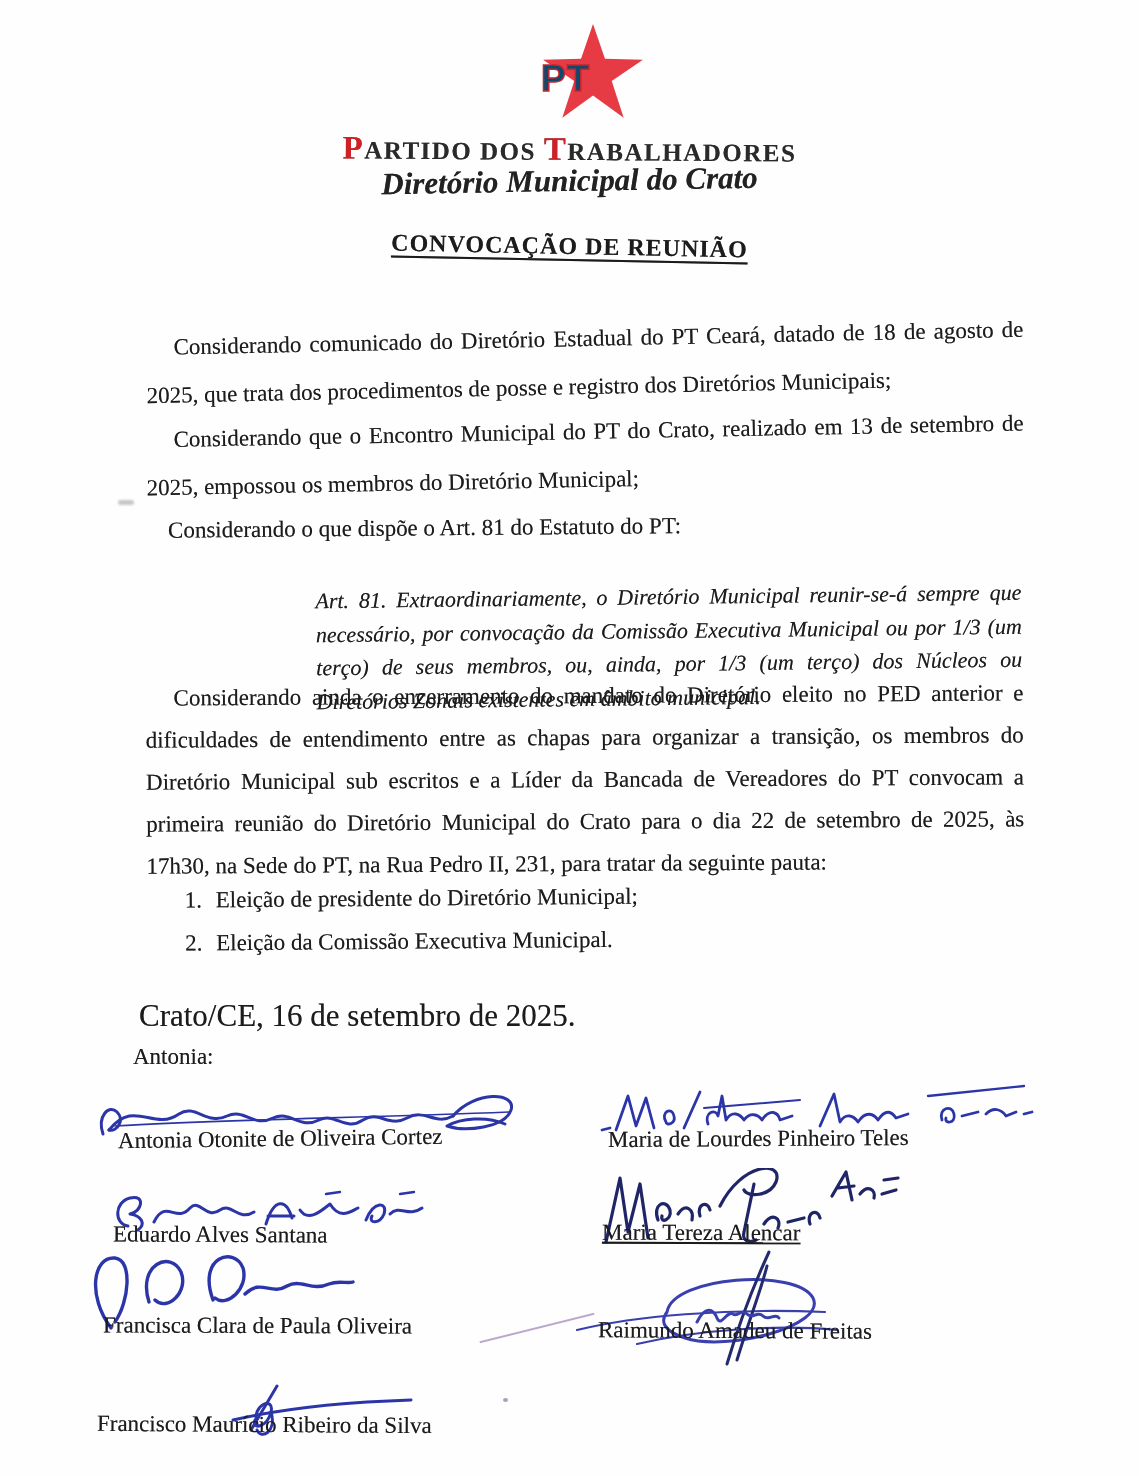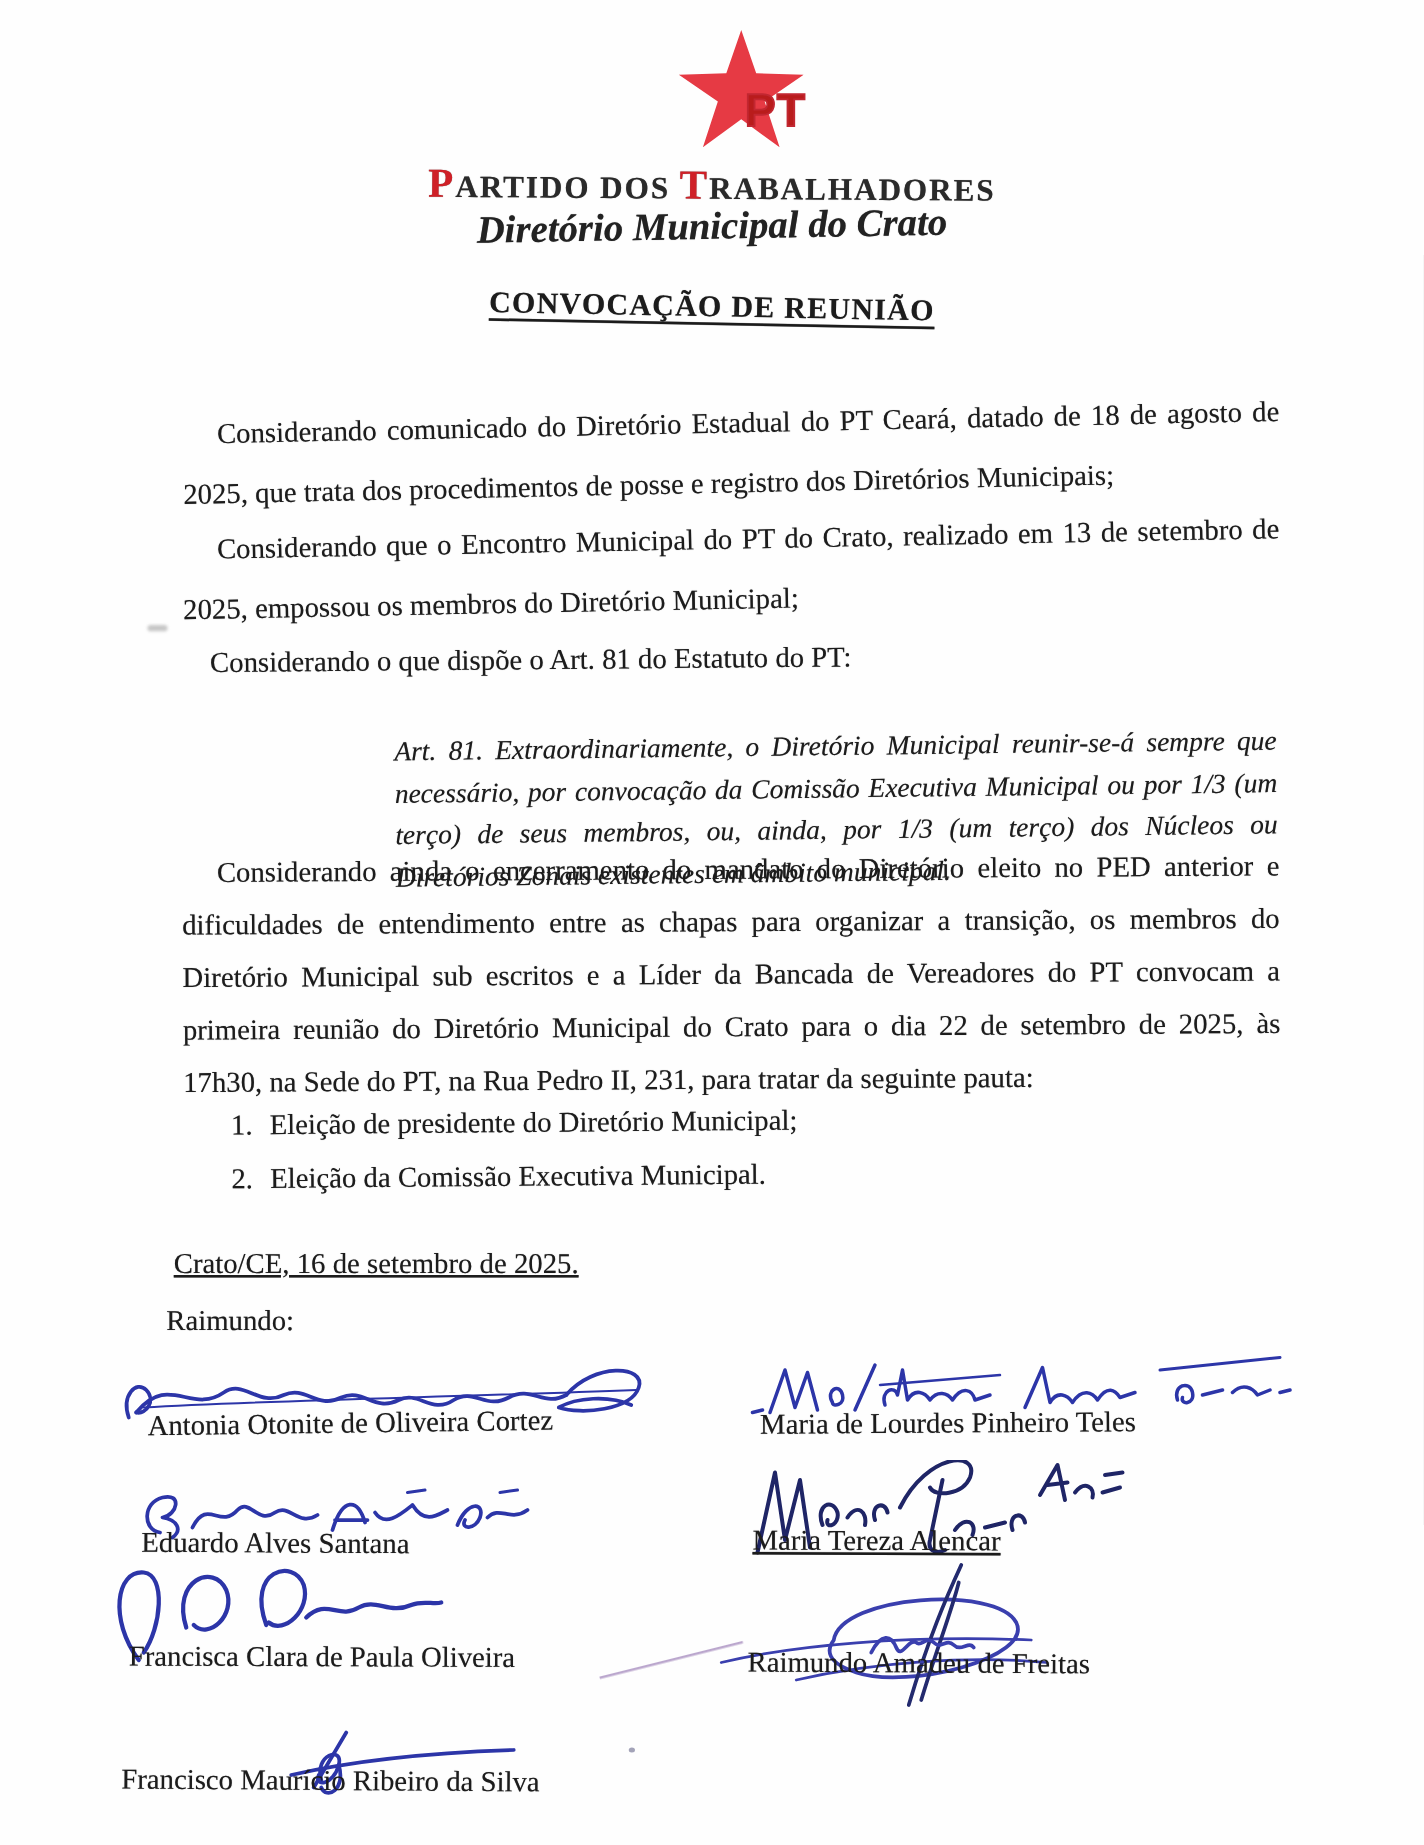--- a/index.html
+++ b/index.html
@@ -15,23 +15,23 @@
   .txt{ text-shadow:0 0 .6px rgba(20,20,20,.55); }
 
   
   .star{
     position:absolute; left:541px; top:24px; width:104px; height:102px;
     background:#e63a44;
     clip-path:polygon(50% 0%,61.5% 34%,98% 35%,68% 56%,79.5% 92%,50% 70%,20.5% 92%,32% 56%,2% 35%,38.5% 34%);
     filter:blur(.4px);
   }
   .star-pt{
-    position:absolute; left:541px; top:68px; width:104px; text-align:right;
+    position:absolute; left:541px; top:58px; width:104px; text-align:left;
     font-family:"Liberation Sans", sans-serif;
-    font-weight:bold; font-size:37px; color:#b91c1c;
+    font-weight:bold; font-size:37px; color:#0c4a6e;
     -webkit-text-stroke:1.5px #c22731;
     letter-spacing:1px;
   }
   .org1{
     position:absolute; left:0; top:131px; width:1139px; text-align:center;
     font-weight:bold; letter-spacing:1.5px; font-size:25px; color:#2a2a2a;
     transform:rotate(.4deg);
   }
   .org1 .ini{ color:#cf2027; font-size:33px; }
   .org2{
@@ -55,21 +55,21 @@
   }
   .quote{
     position:absolute; left:316px; width:706px;
     font-size:22px; font-style:italic; text-align:justify; line-height:33.5px;
   }
   .agenda{
     position:absolute; left:172px; top:884px; width:820px;
     font-size:23px; margin:0; padding-left:36px;
   }
   .agenda li{ margin-bottom:17px; padding-left:8px; }
-  .dateline{ position:absolute; left:139px; top:998px; font-size:23px;text-decoration:underline; }
+  .dateline{ position:absolute; left:139px; top:998px; font-size:31px; }
   .sign-label{ position:absolute; left:133px; top:1044px; font-size:23px; }
 
   
   .sig-name{ position:absolute; font-size:23px; white-space:nowrap; }
   .sig{ position:absolute; }
   .sig path, .sig ellipse{ fill:none; stroke-linecap:round; stroke-linejoin:round; }
 
   .artifact1{
     position:absolute; left:118px; top:500px; width:16px; height:5px;
     background:#9a9a9a; opacity:.55; filter:blur(1.2px); border-radius:3px;
@@ -108,21 +108,21 @@
   <p class="quote txt" style="top:558px; transform:rotate(-0.7deg);">Art. 81. Extraordinariamente, o Diretório Municipal reunir-se-á sempre que necessário, por convocação da Comissão Executiva Municipal ou por 1/3 (um terço) de seus membros, ou, ainda, por 1/3 (um terço) dos Núcleos ou Diretórios Zonais existentes em âmbito municipal.</p>
 
   <p class="para txt" style="top:652px; line-height:42px; transform:rotate(-0.35deg);">Considerando ainda o encerramento do mandato do Diretório eleito no PED anterior e dificuldades de entendimento entre as chapas para organizar a transição, os membros do Diretório Municipal sub escritos e a Líder da Bancada de Vereadores do PT convocam a primeira reunião do Diretório Municipal do Crato para o dia 22 de setembro de 2025, às 17h30, na Sede do PT, na Rua Pedro II, 231, para tratar da seguinte pauta:</p>
 
   <ol class="agenda txt" style="transform:rotate(-0.5deg);">
     <li>Eleição de presidente do Diretório Municipal;</li>
     <li>Eleição da Comissão Executiva Municipal.</li>
   </ol>
 
   <div class="dateline txt">Crato/CE, 16 de setembro de 2025.</div>
-  <div class="sign-label txt">Raimundo:</div>
+  <div class="sign-label txt">Antonia:</div>
 
   <svg class="sig" style="left:95px; top:1088px;" width="432" height="64" viewBox="0 0 432 64">
     <g stroke="#2c35a8" stroke-width="3">
       <path d="M8 46 C2 28 14 16 22 24 C30 32 22 44 14 42"></path>
       <path d="M14 42 C40 10 58 44 84 26 C100 15 112 38 132 28 C150 20 158 40 178 30 C196 22 204 42 224 32 C240 24 250 44 268 32 C284 22 294 40 312 30 C330 20 340 38 358 28"></path>
       <path d="M358 28 C380 2 422 4 416 22 C410 40 370 44 352 38 C366 30 392 28 410 36"></path>
       <path d="M20 38 C120 32 260 30 414 24" stroke-width="1.6"></path>
     </g>
   </svg>
   <div class="sig-name txt" style="left:118px; top:1126px; transform:rotate(-0.8deg);">Antonia Otonite de Oliveira Cortez</div>

